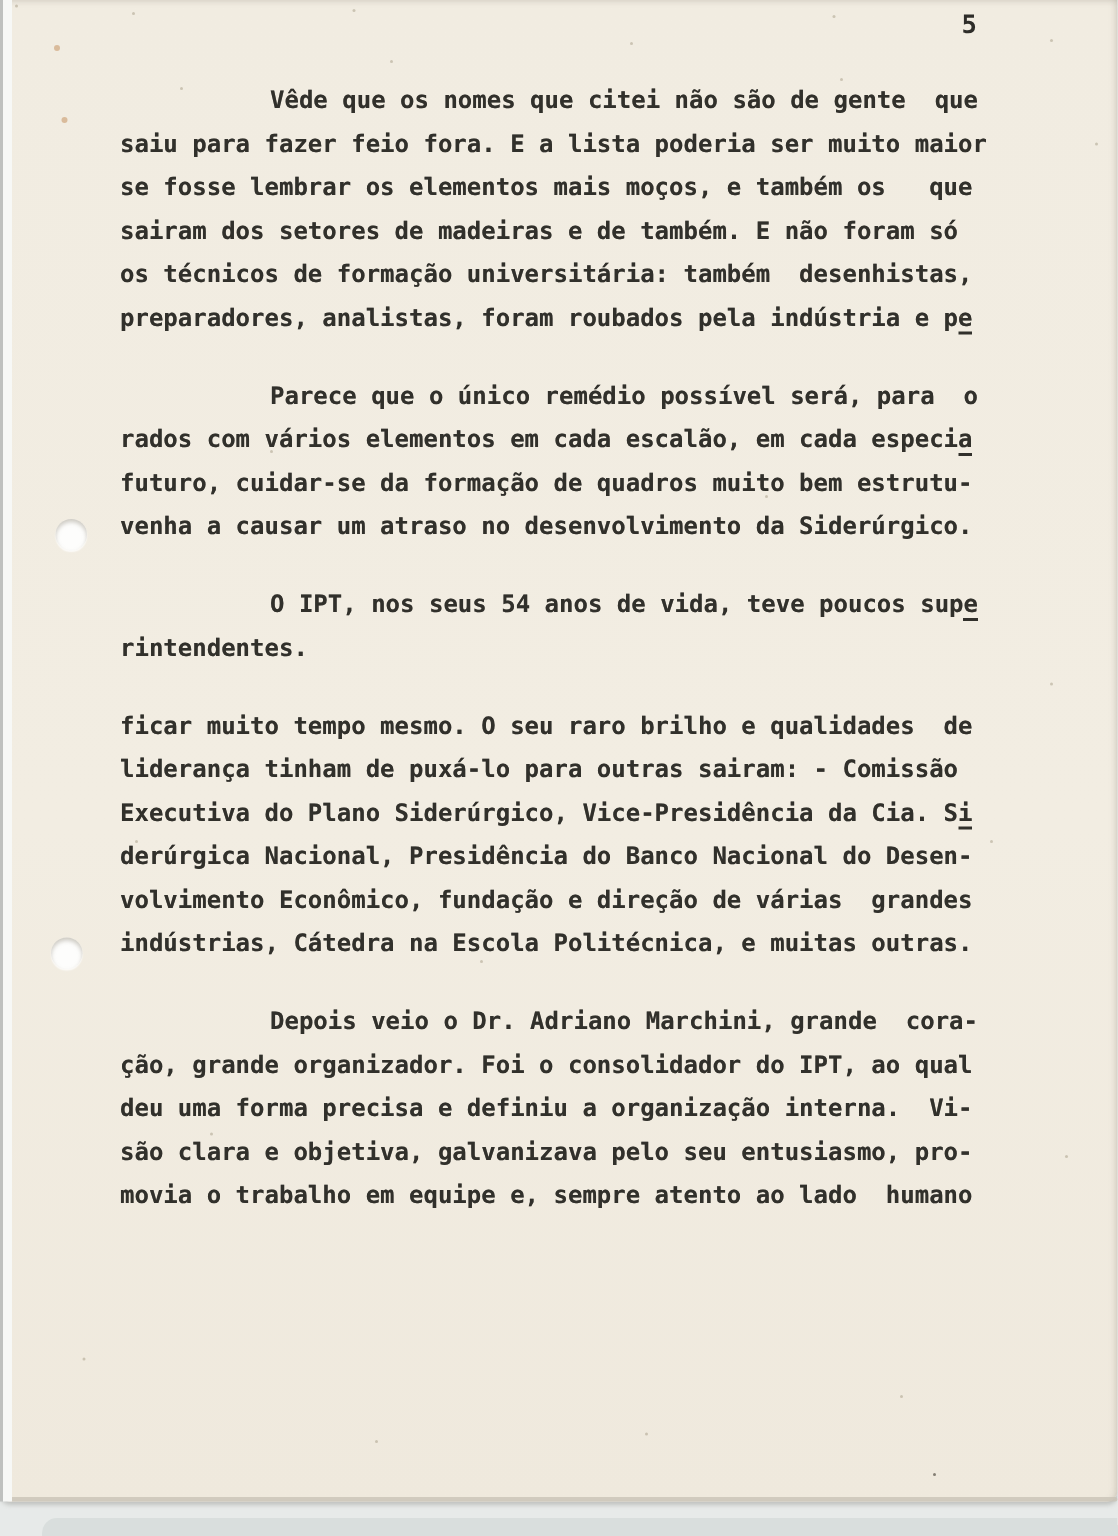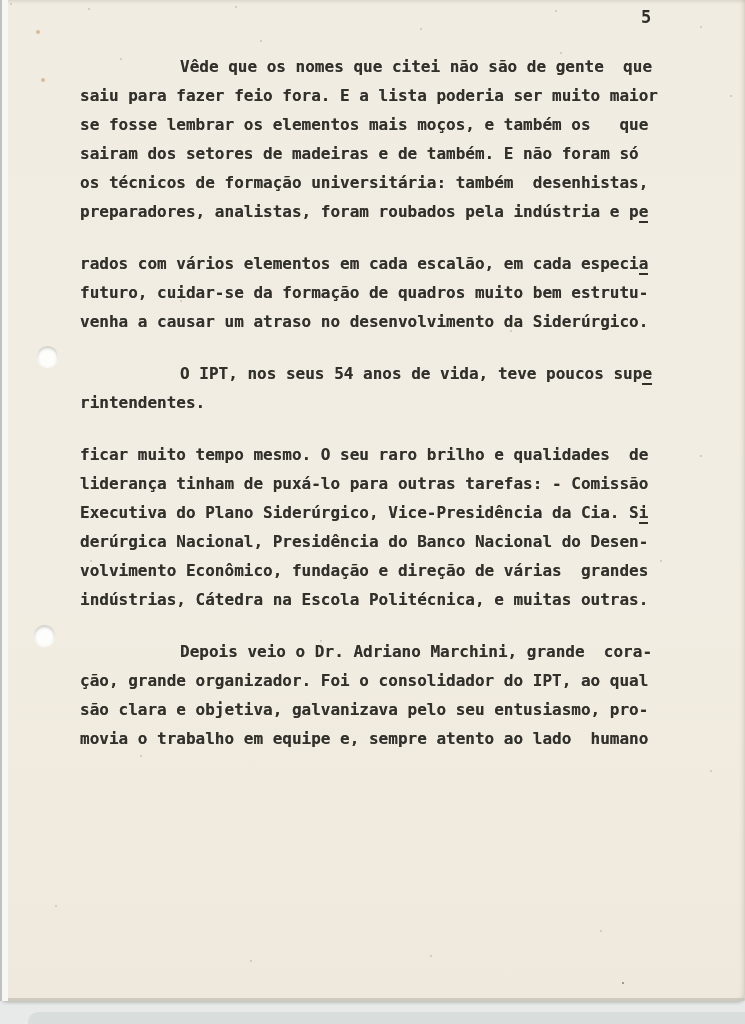--- a/index.html
+++ b/index.html
@@ -59,39 +59,41 @@
   <div class="text-block" id="text-block">
       <div class="para">
         <div class="line first"><span>Vêde que os nomes que citei não são de gente  que</span></div>
         <div class="line"><span>saiu para fazer feio fora. E a lista poderia ser muito maior</span></div>
         <div class="line"><span>se fosse lembrar os elementos mais moços, e também os   que</span></div>
         <div class="line"><span>sairam dos setores de madeiras e de também. E não foram só</span></div>
         <div class="line"><span>os técnicos de formação universitária: também  desenhistas,</span></div>
         <div class="line"><span>preparadores, analistas, foram roubados pela indústria e p</span><span class="u">e</span></div>
       </div>
       <div class="para">
+        <div class="line first"><span>Parece que o único remédio possível será, para  o</span></div>
         <div class="line"><span>rados com vários elementos em cada escalão, em cada especi</span><span class="u">a</span></div>
         <div class="line"><span>futuro, cuidar-se da formação de quadros muito bem estrutu-</span></div>
         <div class="line"><span>venha a causar um atraso no desenvolvimento da Siderúrgico.</span></div>
       </div>
       <div class="para">
         <div class="line first"><span>O IPT, nos seus 54 anos de vida, teve poucos sup</span><span class="u">e</span></div>
         <div class="line"><span>rintendentes.</span></div>
       </div>
       <div class="para">
         <div class="line"><span>ficar muito tempo mesmo. O seu raro brilho e qualidades  de</span></div>
-        <div class="line"><span>liderança tinham de puxá-lo para outras tarefas: - Comissão</span></div>
+        <div class="line"><span>liderança tinham de puxá-lo para outras sairam: - Comissão</span></div>
         <div class="line"><span>Executiva do Plano Siderúrgico, Vice-Presidência da Cia. S</span><span class="u">i</span></div>
         <div class="line"><span>derúrgica Nacional, Presidência do Banco Nacional do Desen-</span></div>
         <div class="line"><span>volvimento Econômico, fundação e direção de várias  grandes</span></div>
         <div class="line"><span>indústrias, Cátedra na Escola Politécnica, e muitas outras.</span></div>
       </div>
       <div class="para">
         <div class="line first"><span>Depois veio o Dr. Adriano Marchini, grande  cora-</span></div>
         <div class="line"><span>ção, grande organizador. Foi o consolidador do IPT, ao qual</span></div>
+        <div class="line"><span>deu uma forma precisa e definiu a organização interna.  Vi-</span></div>
         <div class="line"><span>são clara e objetiva, galvanizava pelo seu entusiasmo, pro-</span></div>
         <div class="line"><span>movia o trabalho em equipe e, sempre atento ao lado  humano</span></div>
       </div>
     </div>
   <div class="hole hole-1"></div>
   <div class="hole hole-2"></div>
   <div class="paper-bottom-edge"></div>
 </div>
 <div class="edge-white"></div>
 <div class="edge-dark"></div>

